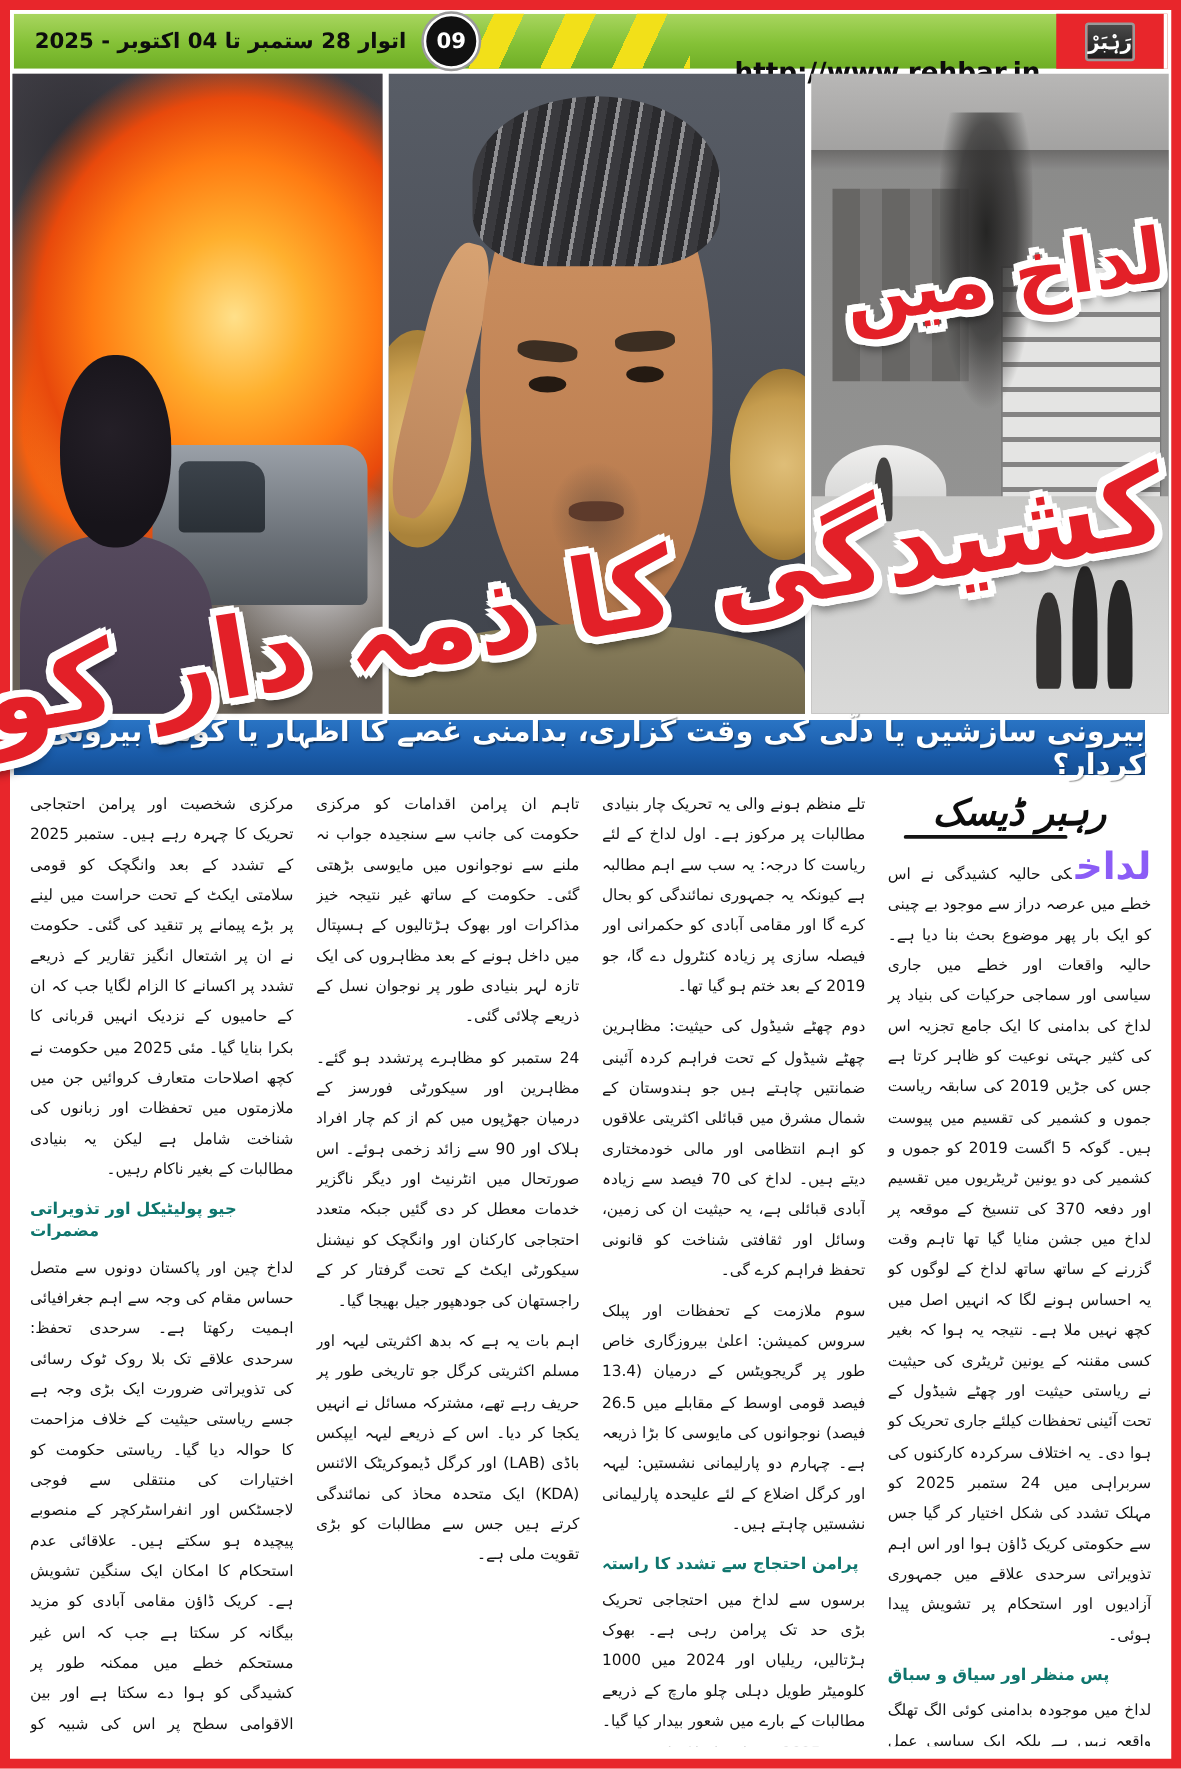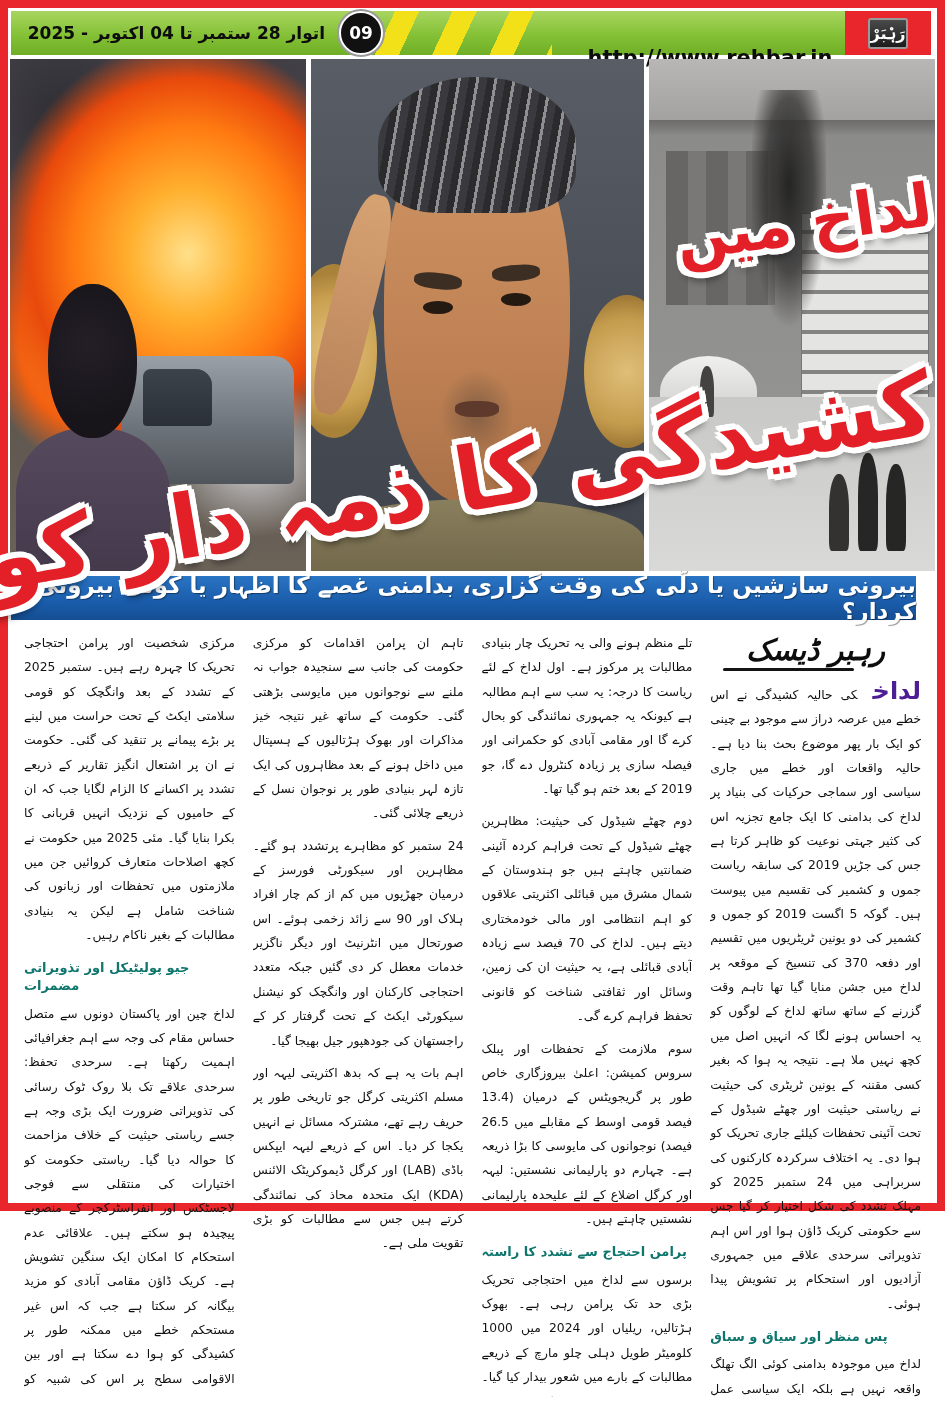--- a/index.html
+++ b/index.html
@@ -1,17 +1,17 @@
 <!DOCTYPE html>
 <html lang="ur"><head>
 <meta charset="utf-8">
 <style>
   html,body{margin:0;padding:0;background:#ffffff;}
   body{width:945px;height:1415px;overflow:hidden;font-family:"DejaVu Sans",sans-serif;}
-  .page{box-sizing:border-box;width:945px;height:1211px;border:8px solid #e8262b;background:#fff;position:relative;}
+  .page{box-sizing:border-box;width:945px;height:1415px;border:8px solid #e8262b;background:#fff;position:relative;}
 
   
   .masthead{box-sizing:border-box;height:46px;margin:2px 2px 3px 2px;display:flex;align-items:stretch;position:relative;background:linear-gradient(180deg,#a8d55f 0%,#84c136 55%,#6fae26 100%);border:1px solid #fff;}
   .m-date{flex:0 0 300px;display:flex;align-items:center;justify-content:flex-start;padding:0 14px;direction:rtl;font-weight:bold;font-size:17px;color:#0d0d0d;}
   .m-center{flex:1 1 auto;position:relative;display:flex;align-items:center;justify-content:flex-start;}
   .stripes{position:absolute;left:50%;top:0;transform:translateX(-50%);width:190px;height:100%;background:repeating-linear-gradient(115deg,rgba(0,0,0,0) 0 30px,#f2e019 30px 52px);}
   .badge{position:relative;width:40px;height:40px;border-radius:50%;background:#111;border:2px solid #fff;box-shadow:0 0 0 2px #9a9a9a;color:#fff;display:flex;align-items:center;justify-content:center;font-weight:bold;font-size:17px;}
   .m-url{flex:0 0 270px;display:flex;align-items:center;justify-content:center;font-weight:bold;font-size:21px;color:#0d0d0d;margin-top:47px;}
   .m-logo-zone{flex:0 0 86px;background:#e8262b;display:flex;align-items:center;justify-content:center;border-right:3px solid #fff;}
   .m-logo{background:linear-gradient(180deg,#4a4a4a,#1c1c1c);border:2px solid #9a9a9a;border-radius:3px;color:#fff;font-weight:bold;font-size:16px;padding:4px 0;direction:rtl;}
@@ -69,21 +69,21 @@
   .substrip{box-sizing:border-box;height:46px;margin:4px 20px 0 2px;background:linear-gradient(180deg,#2a74c4 0%,#1a5caa 60%,#154e93 100%);display:flex;align-items:center;justify-content:center;border:1px solid #fff;}
   .substrip span{direction:rtl;color:#fff;font-weight:bold;font-size:23px;text-shadow:1px 1px 1px rgba(0,0,0,.4);}
 
   
   .article{box-sizing:border-box;direction:rtl;display:grid;grid-template-columns:repeat(4,1fr);gap:0 18px;padding:10px 16px 6px 16px;height:782px;overflow:hidden;}
   .col{overflow:hidden;}
   .deskhead{font-size:29px;font-weight:bold;color:#0d0d0d;text-align:center;margin:2px 0 4px 0;font-style:italic;}
   .deskhead::after{content:"";display:block;height:3px;background:#141414;border-radius:3px;width:62%;margin:1px auto 8px 6%;}
   .sec-heading{color:#0f766e;font-size:13px;font-weight:bold;text-align:left;margin:12px 0 7px 0;line-height:1.35;}
   .para{margin:0 0 8px 0;font-size:12.3px;line-height:1.98;text-align:justify;color:#111;}
-  .lead-word{color:#4c1d95;font-weight:bold;font-size:24px;line-height:1;margin-left:15px;}
+  .lead-word{color:#8b5cf6;font-weight:bold;font-size:30px;line-height:1;margin-left:3px;}
 </style>
 </head>
 <body>
 
 <div class="page">
 
   <div class="masthead">
     <div class="m-date">اتوار 28 ستمبر تا 04 اکتوبر - 2025</div>
     <div class="m-center">
       <div class="stripes"></div>

